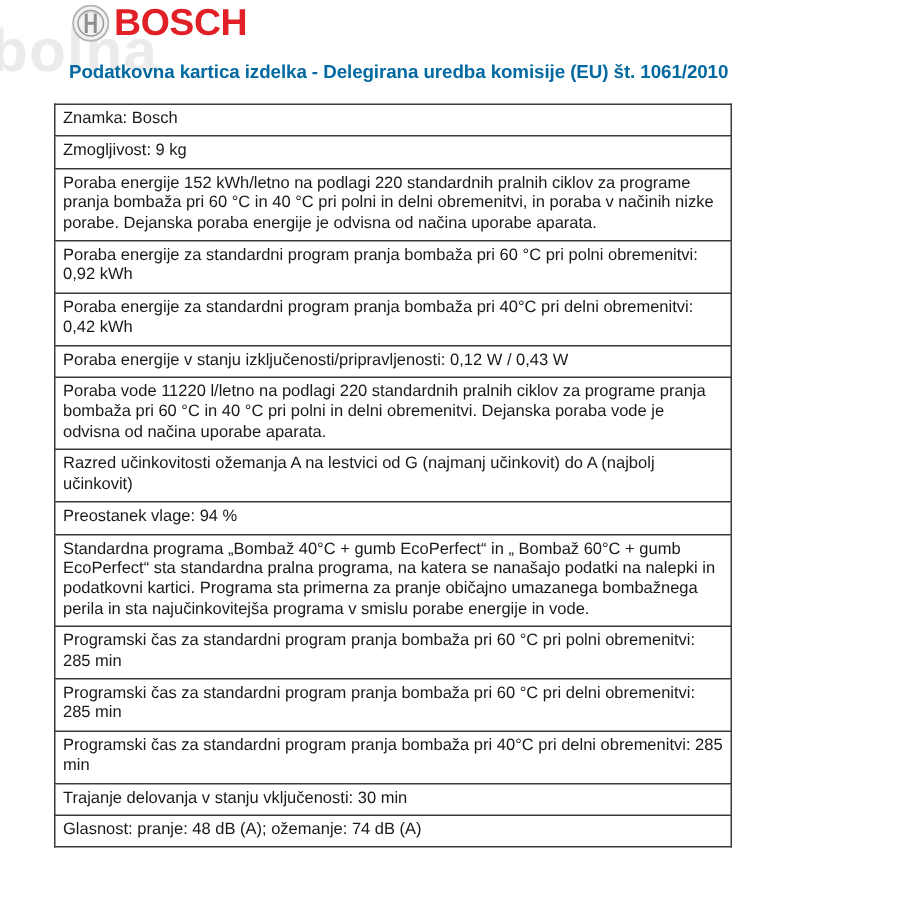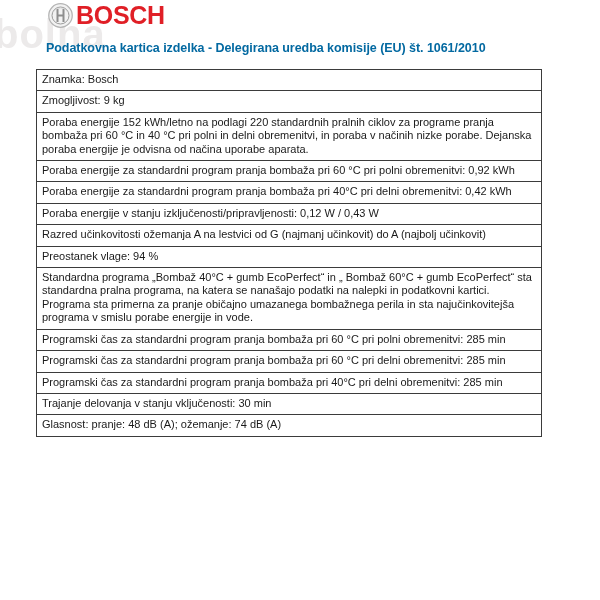--- a/index.html
+++ b/index.html
@@ -70,21 +70,21 @@
     letter-spacing: -0.05px;
     color: #0369a1;
     white-space: nowrap;
   }
 
   
   .data-table {
     position: relative;
     z-index: 2;
     margin: 14px 0 0 36px;
-    width: 506px;
+    width: 452px;
     border-collapse: collapse;
     table-layout: fixed;
   }
   .data-table td {
     border: 1px solid #3b3b3b;
     padding: 3px 5px 4px 5px;
     font-size: 11px;
     line-height: 13.4px;
     vertical-align: top;
     color: #1a1a1a;
@@ -126,20 +126,23 @@
       </tr>
     <tr class="single">
         <td>Poraba energije za standardni program pranja bombaža pri 60 °C pri polni obremenitvi: 0,92 kWh</td>
       </tr>
     <tr class="single">
         <td>Poraba energije za standardni program pranja bombaža pri 40°C pri delni obremenitvi: 0,42 kWh</td>
       </tr>
     <tr class="single">
         <td>Poraba energije v stanju izključenosti/pripravljenosti: 0,12 W / 0,43 W</td>
       </tr>
+    <tr>
+        <td>Poraba vode 11220 l/letno na podlagi 220 standardnih pralnih ciklov za programe pranja bombaža pri 60 °C in 40 °C pri polni in delni obremenitvi. Dejanska poraba vode je odvisna od načina uporabe aparata.</td>
+      </tr>
     <tr class="single">
         <td>Razred učinkovitosti ožemanja A na lestvici od G (najmanj učinkovit) do A (najbolj učinkovit)</td>
       </tr>
     <tr class="single">
         <td>Preostanek vlage: 94 %</td>
       </tr>
     <tr>
         <td>Standardna programa „Bombaž 40°C + gumb EcoPerfect“ in „ Bombaž 60°C + gumb EcoPerfect“ sta standardna pralna programa, na katera se nanašajo podatki na nalepki in podatkovni kartici. Programa sta primerna za pranje običajno umazanega bombažnega perila in sta najučinkovitejša programa v smislu porabe energije in vode.</td>
       </tr>
     <tr class="single">

